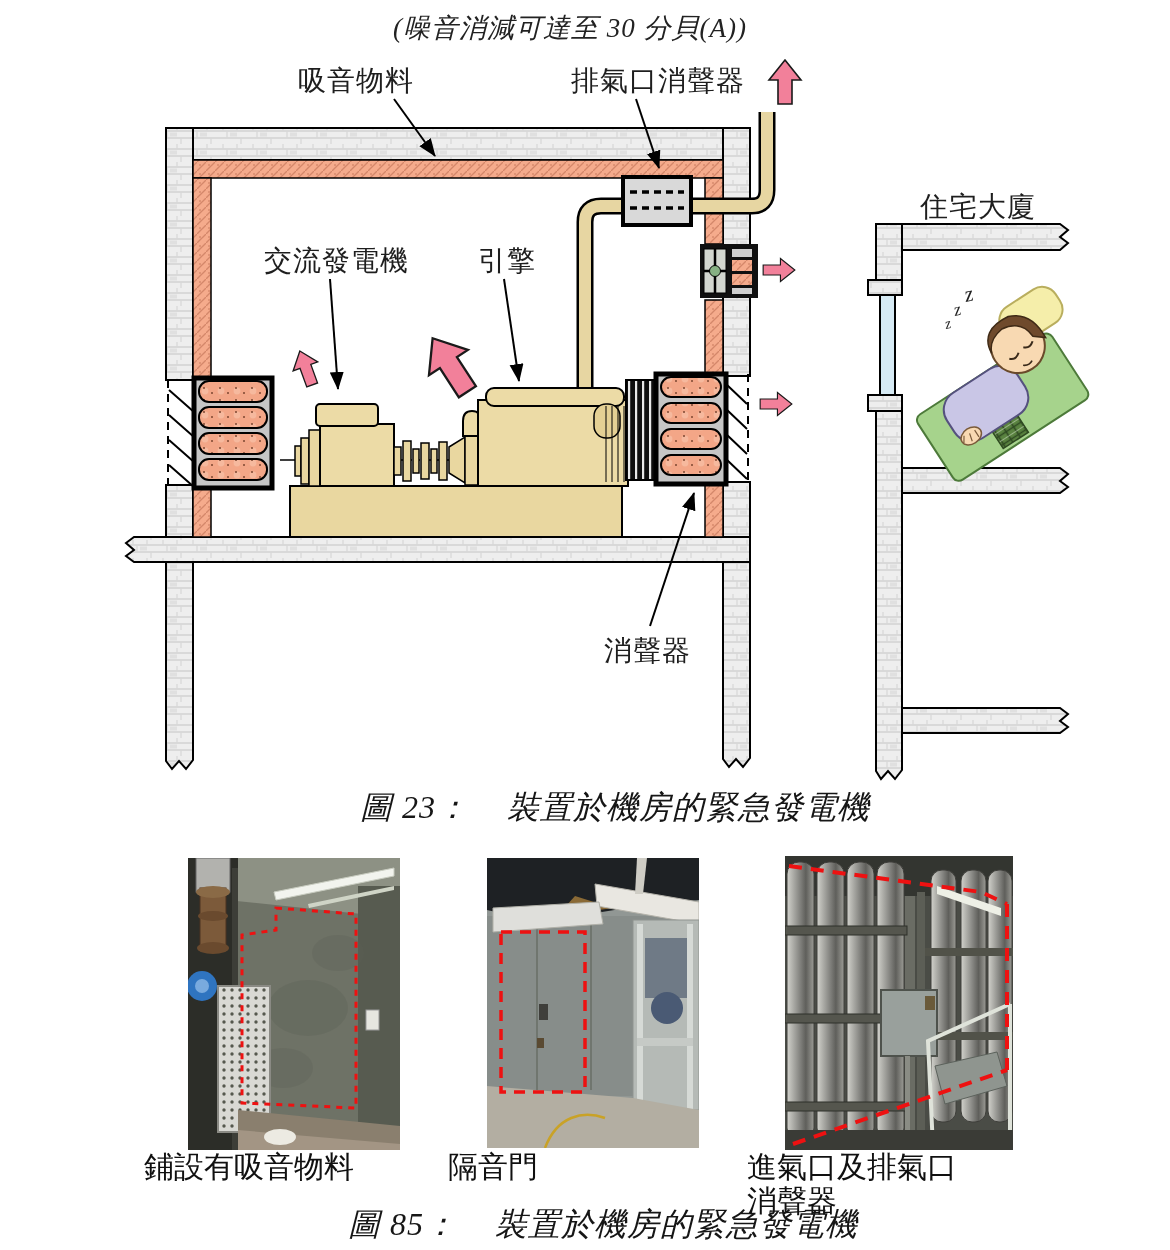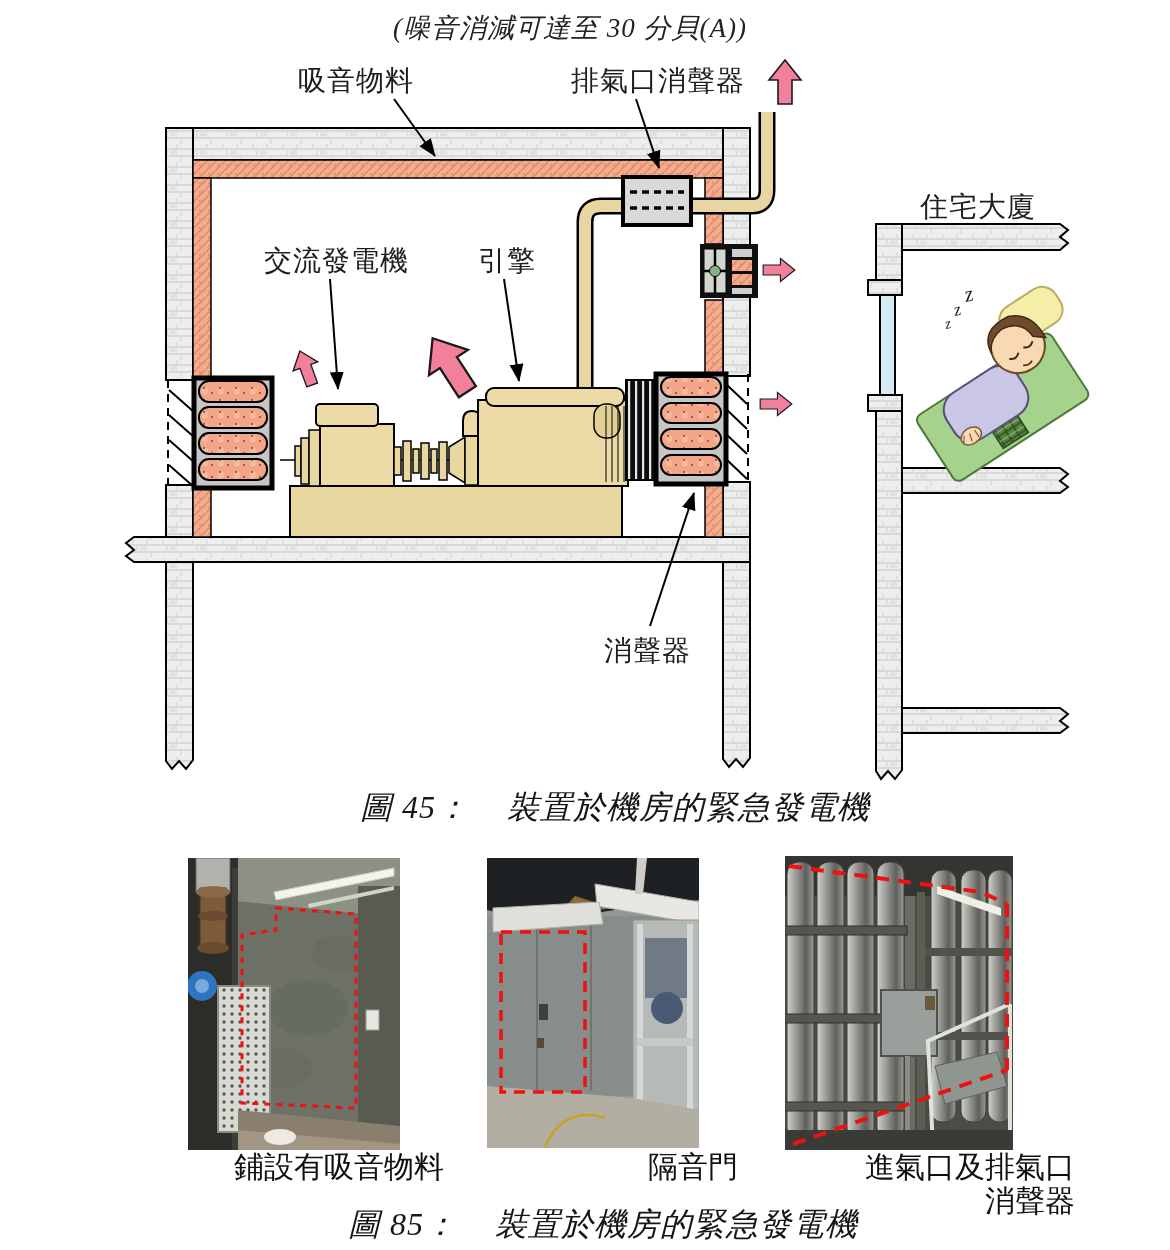--- a/index.html
+++ b/index.html
@@ -11,21 +11,21 @@
   .title-line{
     top:10px;left:-15px;width:1170px;text-align:center;
     font-style:italic;font-size:27px;color:#222;letter-spacing:1px;
   }
   .figcap{
     font-style:italic;font-size:32px;color:#161616;white-space:nowrap;
     text-align:center;letter-spacing:1px;
   }
   .figcap .gap{display:inline-block;width:38px;}
   .photocap{
-    font-size:30px;color:#101010;text-align:right;line-height:34px;
+    font-size:30px;color:#101010;text-align:left;line-height:34px;
   }
   svg text.dlabel{
     font-family:"Liberation Serif",serif;font-size:28px;fill:#1e1e1e;letter-spacing:1px;
   }
   svg text.zzz{
     font-family:"Liberation Serif",serif;font-style:italic;fill:#222;
   }
 </style>
 </head>
 <body>
@@ -213,21 +213,21 @@
       <circle cx="34" cy="-16" r="27" fill="#f8d9b2" stroke="#6a4a2a" stroke-width="2"></circle>
       <path d="M8,-24 Q10,-50 42,-46 Q64,-38 62,-8 L52,-16 Q51,-36 30,-39 Q13,-37 8,-24 Z" fill="#6f4a2c" stroke="#3f2a16" stroke-width="1.5"></path>
       <path d="M20,-10 q5,5 11,0 M38,-12 q5,5 11,0" stroke="#3a2a1a" stroke-width="2" fill="none"></path>
       <path d="M28,3 q5,4 10,1" stroke="#3a2a1a" stroke-width="1.6" fill="none"></path>
     </g>
   </g>
 </svg>
 </div>
 
 <div class="abs figcap" style="top:786px;left:30px;width:1170px">
-  <span>圖 45：</span><span class="gap"></span><span>裝置於機房的緊急發電機</span>
+  <span>圖 23：</span><span class="gap"></span><span>裝置於機房的緊急發電機</span>
 </div>
 
 <div class="abs" style="top:858px;left:188px">
 <svg width="212" height="292" viewBox="0 0 212 292" xmlns="http://www.w3.org/2000/svg">
   <defs>
     <pattern id="perf" patternUnits="userSpaceOnUse" width="8" height="8">
       <rect width="8" height="8" fill="#d9d9d4"></rect>
       <circle cx="4" cy="4" r="1.7" fill="#55584e"></circle>
     </pattern>
   </defs>
@@ -322,20 +322,20 @@
   </g>
 </svg>
 </div>
 
 <div class="abs photocap" style="top:1150px;left:144px;width:300px">
   <div>鋪設有吸音物料</div>
 </div>
 <div class="abs photocap" style="top:1150px;left:448px;width:290px">
   <div>隔音門</div>
 </div>
-<div class="abs photocap" style="top:1150px;left:775px;width:300px">
+<div class="abs photocap" style="top:1150px;left:747px;width:300px">
   <div>進氣口及排氣口</div>
   <div>消聲器</div>
 </div>
 
 <div class="abs figcap" style="top:1203px;left:18px;width:1170px">
   <span>圖 85：</span><span class="gap"></span><span>裝置於機房的緊急發電機</span>
 </div>
 
 </body></html>

